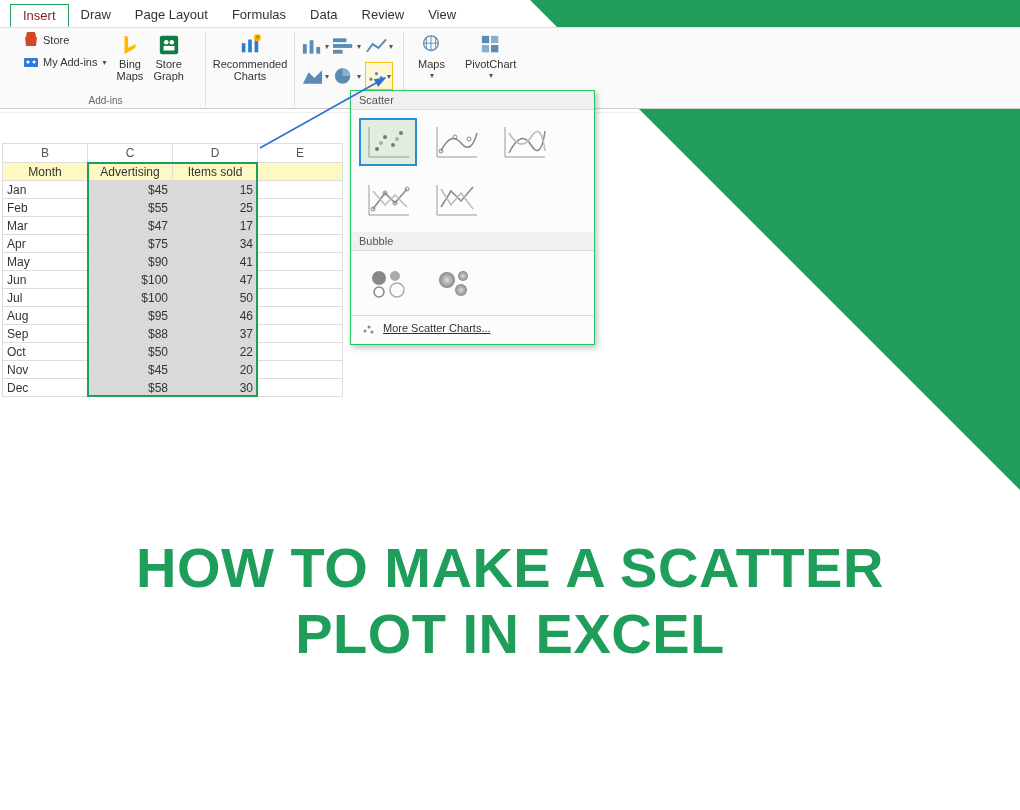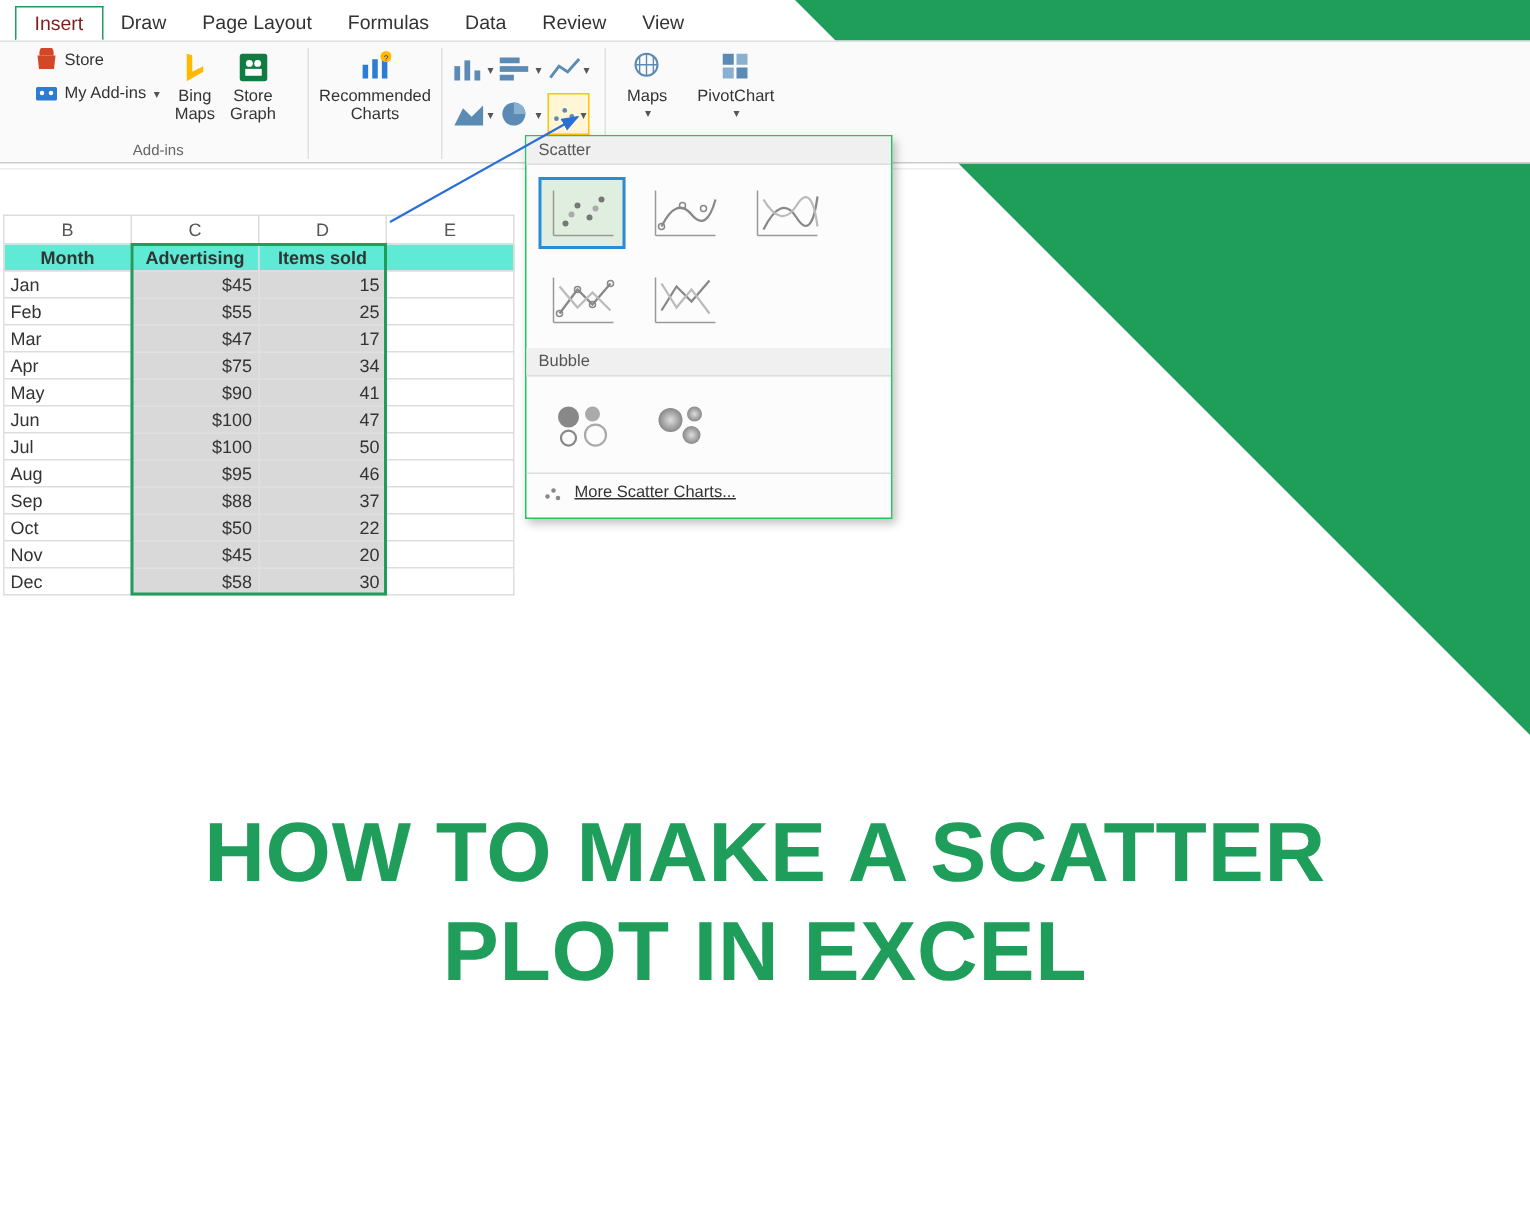--- a/index.html
+++ b/index.html
@@ -147,22 +147,22 @@
     border: 1px solid #ddd;
     padding: 1px 4px;
     height: 18px;
     width: 85px;
     background: #fff;
   }
   table.sheet td.sel {
     background: #d9d9d9;
   }
   table.sheet tr.header-row td {
-    background: #5eead4;
-    font-weight: bold;
+    background: #fef9c3;
+    font-weight: normal;
     text-align: center;
   }
   table.sheet td.right { text-align: right; }
   table.sheet td.left { text-align: left; }
   .sel-box {
     position: absolute;
     border: 2px solid #1e9e5a;
     pointer-events: none;
   }
 

